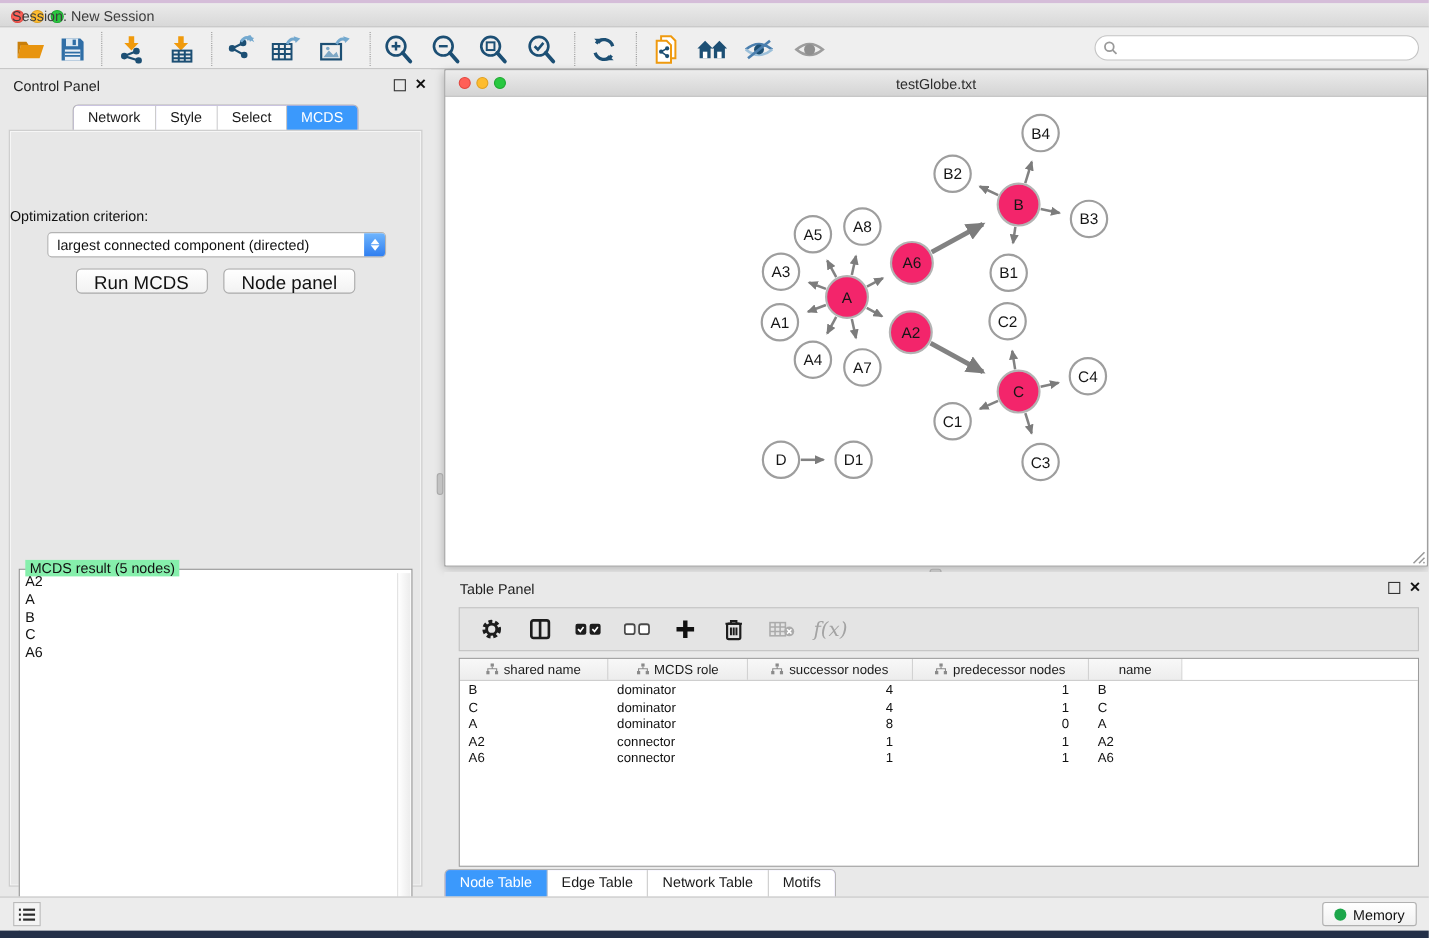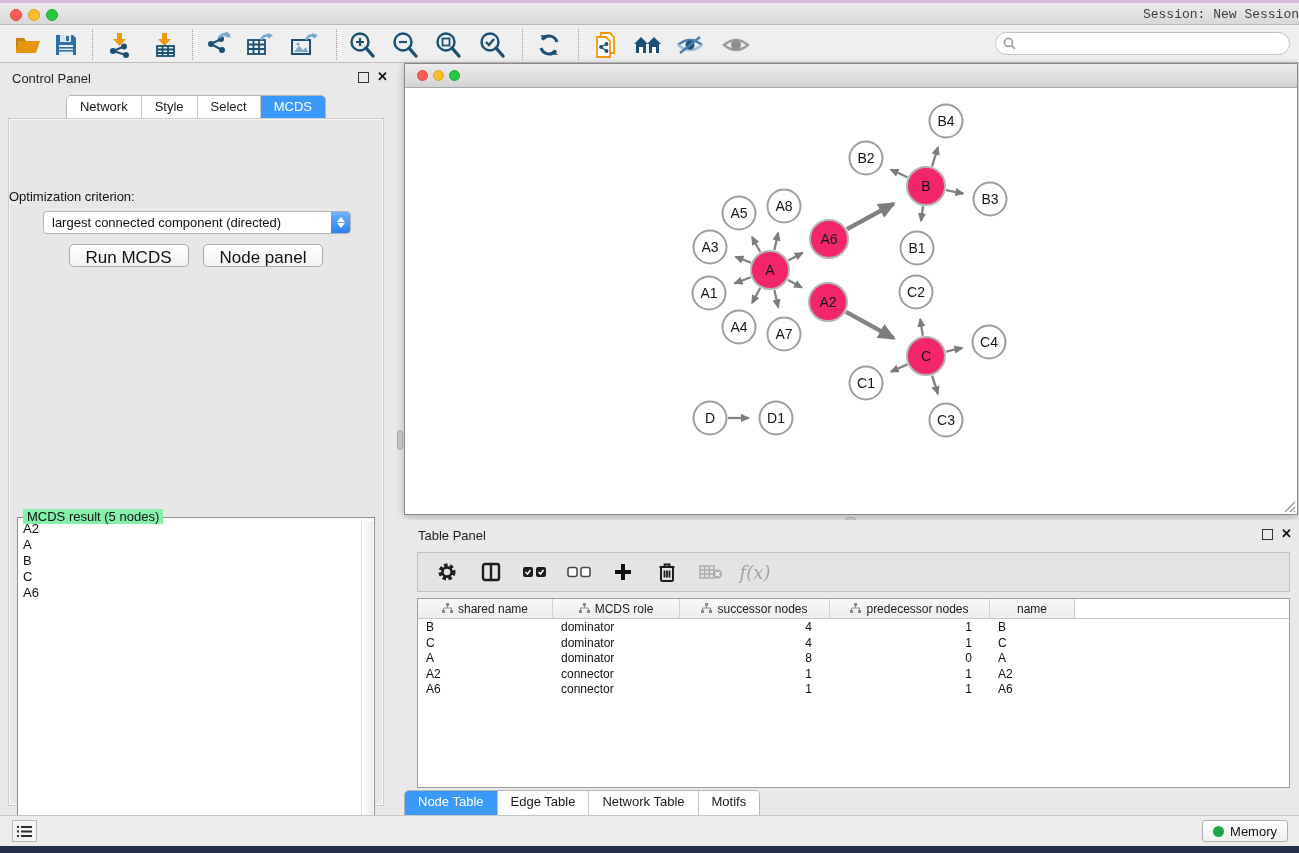--- a/index.html
+++ b/index.html
@@ -12,22 +12,22 @@
      background:linear-gradient(90deg,#2b3codel 0,#26324a 30%,#1f2a3d 60%,#2a3750 100%);
      background-color:#243048; }
 
   
   .titlebar { position:absolute; left:0; top:3px; width:1299px; height:22px;
      background:linear-gradient(#ebebeb,#d8d8d8); border-bottom:1px solid #b9b9b9; }
   .tl { position:absolute; top:5.5px; width:12px; height:12px; border-radius:50%; }
   .tl.red{ left:10px; background:#ff5f57; border:1px solid #e2473f;}
   .tl.yellow{ left:28px; background:#febc2e; border:1px solid #e0a123;}
   .tl.green{ left:46px; background:#28c840; border:1px solid #1fa832;}
-  .titlebar .title { position:absolute; left:11px; right:0; top:4px; text-align:right;
-     font-size:13px; color:#3d3d3d;font-family:Liberation Mono, monospace; }
+  .titlebar .title { position:absolute; left:11px; right:0; top:4px; text-align:left;
+     font-size:13px; color:#3d3d3d; }
 
   
   .toolbar { position:absolute; left:0; top:25px; width:1299px; height:38px; background:#efefef;
      border-bottom:1px solid #bdbdbd; }
   .tbtn { position:absolute; top:5px; width:34px; height:30px; display:flex; align-items:center;
      justify-content:center; cursor:default; }
   .tsep { position:absolute; top:4px; height:31px; width:0; border-left:1px dotted #9a9a9a; }
   .searchbox { position:absolute; left:995px; top:7px; width:295px; height:23px; background:#fff;
      border:1px solid #c3c3c3; border-radius:12px; display:flex; align-items:center; padding-left:7px; }
   .searchbox input { border:none; outline:none; flex:1; font-size:12px; background:transparent; margin-left:4px;}
@@ -312,20 +312,21 @@
         <div class="result-scroll"></div>
       </div>
     </div>
   </div>
 
   <div class="net-window">
     <div class="net-title">
       <div class="tl red"></div>
       <div class="tl yellow"></div>
       <div class="tl green"></div>
+      <div class="title">testGlobe.txt</div>
     </div>
     <div class="net-canvas">
       <svg id="graph-svg" width="892" height="426" viewBox="0 0 892 426">
         <defs>
           <marker id="arrow" markerUnits="strokeWidth" markerWidth="4.4" markerHeight="3.6" refX="3.4" refY="1.8" orient="auto">
             <path d="M0,0 L4,1.8 L0,3.6 Z" fill="#7c7c7c"></path>
           </marker>
         </defs>
         <g id="edge-layer">
             <line x1="355.20567508834534" y1="163.9910800011511" x2="347.0527295895808" y2="149.00018021310012" stroke="#828282" stroke-width="2.3" marker-end="url(#arrow)"></line>

